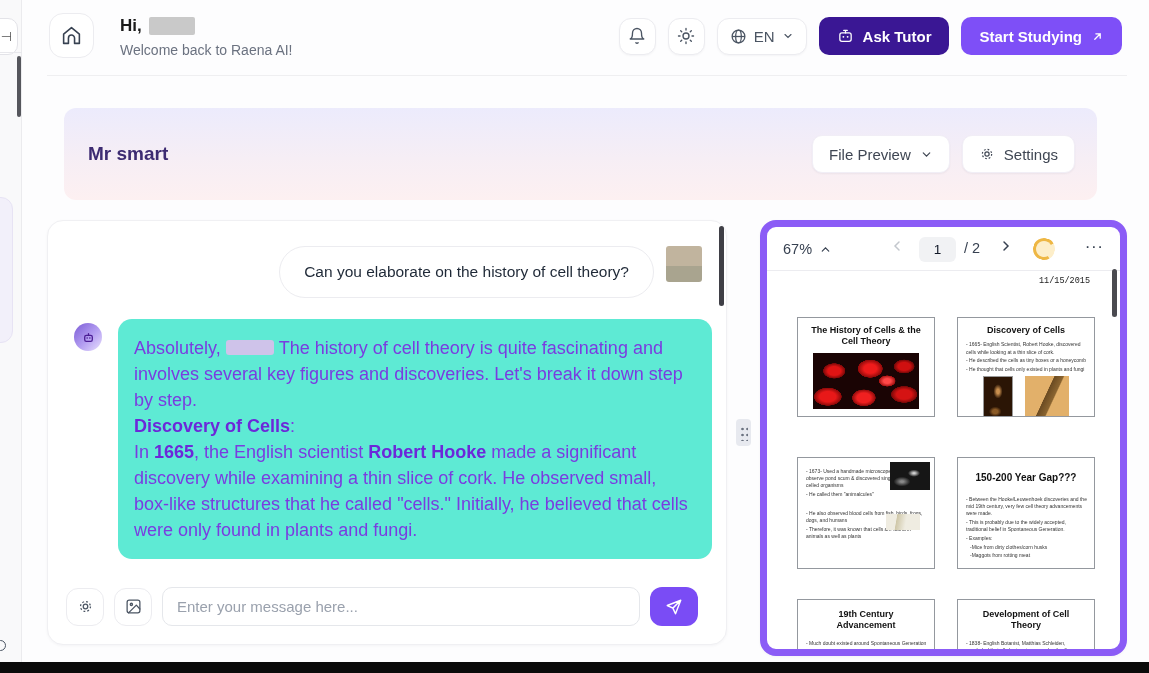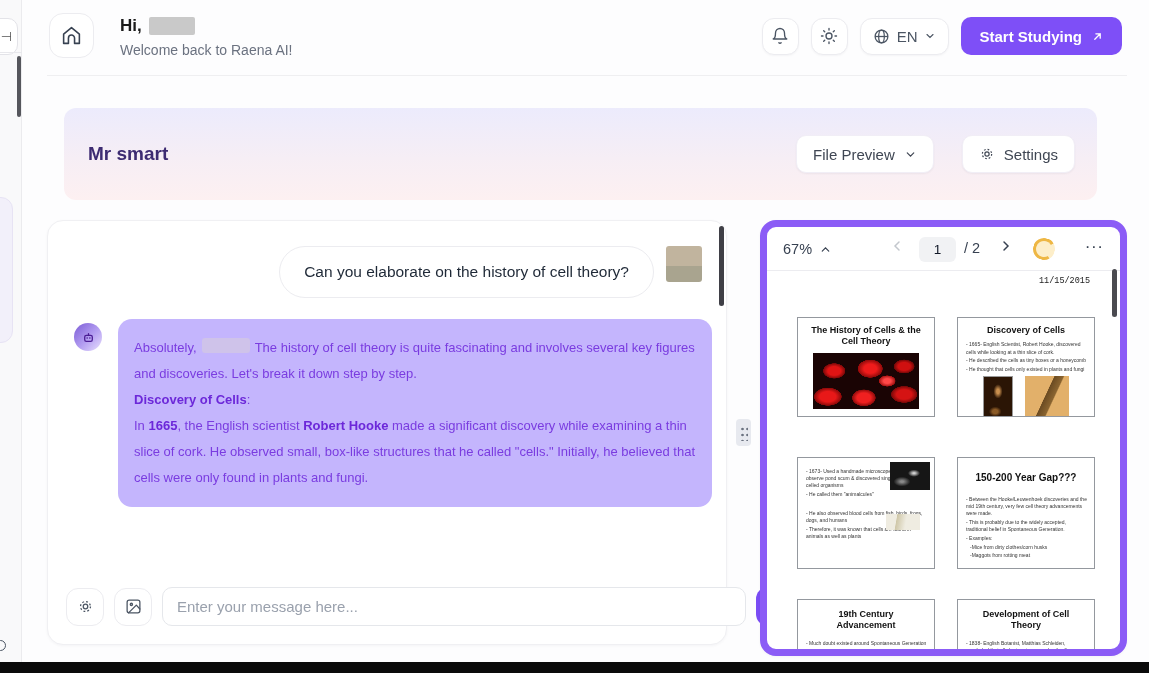--- a/index.html
+++ b/index.html
@@ -23,36 +23,36 @@
   .header-actions { position: absolute; top: 17px; right: 27px; display: flex; align-items: center; gap: 12px; }
   .icon-btn { width: 37px; height: 37px; border: 1px solid #ececf0; border-radius: 12px; background: #fff; display: flex; align-items: center; justify-content: center; color: #4b5563; cursor: pointer; box-shadow: 0 1px 2px rgba(16,24,40,.04); }
   .lang-btn { height: 37px; padding: 0 12px; border: 1px solid #ececf0; border-radius: 12px; background: #fff; display: flex; align-items: center; gap: 7px; color: #4b5563; font-size: 15px; cursor: pointer; box-shadow: 0 1px 2px rgba(16,24,40,.04); }
   .ask-btn { height: 38px; padding: 0 18px; border: none; border-radius: 10px; background: #3a1794; color: #fff; font-size: 15px; font-weight: 600; display: flex; align-items: center; gap: 9px; cursor: pointer; }
   .study-btn { height: 38px; padding: 0 18px; border: none; border-radius: 10px; background: #7e4ff7; color: #fff; font-size: 15px; font-weight: 600; display: flex; align-items: center; gap: 9px; cursor: pointer; }
   .header-divider { position: absolute; left: 47px; right: 22px; top: 75px; border-bottom: 1px solid #efeff1; }
 
   
   .banner { position: absolute; left: 64px; top: 100px; width: 1033px; height: 92px; border-radius: 12px; background: linear-gradient(180deg, #ecebfc 0%, #f6eef5 55%, #fdf0f1 100%); margin-top: 8px; }
   .banner-title { position: absolute; left: 24px; top: 50%; transform: translateY(-50%); font-size: 19px; font-weight: 700; color: #3d2b72; }
-  .banner-actions { position: absolute; right: 22px; top: 50%; transform: translateY(-50%); display: flex; gap: 28px; }
+  .banner-actions { position: absolute; right: 22px; top: 50%; transform: translateY(-50%); display: flex; gap: 12px; }
   .pill-btn { height: 38px; padding: 0 16px; border: 1px solid #f1eef6; border-radius: 10px; background: #fff; display: flex; align-items: center; gap: 9px; color: #3f4653; font-size: 15px; cursor: pointer; box-shadow: 0 1px 2px rgba(16,24,40,.05); }
 
   
   .chat-card { position: absolute; left: 47px; top: 220px; width: 680px; height: 425px; background: #fff; border: 1px solid #f0f0f3; border-radius: 16px; box-shadow: 0 1px 3px rgba(16,24,40,.04); }
   .user-row { position: absolute; top: 25px; right: 24px; display: flex; align-items: flex-start; gap: 12px; }
   .user-bubble { border: 1px solid #ececf0; border-radius: 26px; padding: 16px 24px; font-size: 15.5px; color: #1f2937; background: #fff; }
   .user-avatar { width: 36px; height: 36px; border-radius: 3px; background: linear-gradient(180deg, #c1b49e 0 55%, #a9a48f 55%); flex: none; }
   .chat-scrollbar { position: absolute; right: 2px; top: 5px; width: 5px; height: 80px; background: #3f3f46; border-radius: 3px; }
   .ai-avatar { position: absolute; left: 26px; top: 102px; width: 28px; height: 28px; border-radius: 50%; background: linear-gradient(135deg, #7b5bd6 0%, #b5a0f2 55%, #e9e1fd 100%); display: flex; align-items: center; justify-content: center; color: #4c1d95; }
-  .ai-bubble { position: absolute; left: 70px; top: 98px; width: 594px; background: #c4b5fd; border-radius: 14px; padding: 16px; font-size: 13px; line-height: 26px; color: #7a3ce0; }
+  .ai-bubble { position: absolute; left: 70px; top: 98px; width: 594px; background: #5eead4; border-radius: 14px; padding: 16px; font-size: 18px; line-height: 26px; color: #7a3ce0; }
   .ai-bubble b { color: #6c28d9; }
   .ai-redact { display: inline-block; width: 48px; height: 15px; background: #cfc3ea; border-radius: 3px; margin: 0 5px -1px 5px; }
   .input-row { position: absolute; left: 18px; bottom: 18px; display: flex; align-items: center; gap: 10px; }
   .sq-btn { width: 38px; height: 38px; border: 1px solid #ececf0; border-radius: 12px; background: #fff; display: flex; align-items: center; justify-content: center; color: #4b5563; cursor: pointer; }
-  .msg-input { width: 584px; height: 39px; border: 1px solid #e5e7eb; border-radius: 10px; padding: 0 14px; font-size: 15px; color: #6d28d9; font-family: "Liberation Sans", sans-serif; outline: none; }
+  .msg-input { width: 478px; height: 39px; border: 1px solid #e5e7eb; border-radius: 10px; padding: 0 14px; font-size: 15px; color: #6d28d9; font-family: "Liberation Sans", sans-serif; outline: none; }
   .msg-input::placeholder { color: #9aa1ad; }
   .send-btn { width: 48px; height: 39px; border: none; border-radius: 12px; background: #7a4cf5; color: #fff; display: flex; align-items: center; justify-content: center; cursor: pointer; }
 
   
   .drag-handle { position: absolute; left: 736px; top: 419px; width: 15px; height: 27px; border-radius: 4px; background: #e7e9ef; display: flex; align-items: center; justify-content: center; cursor: col-resize; }
   .grip { width: 8px; height: 16px; background-image: radial-gradient(#6b7280 1px, transparent 1.3px); background-size: 5px 6px; background-position: 0 1px; }
 
   
   .pdf-card { position: absolute; left: 760px; top: 220px; width: 367px; height: 436px; background: #fff; border: 7px solid #8b5cf6; border-radius: 16px; box-shadow: 0 1px 3px rgba(16,24,40,.04); overflow: hidden; }
   .pdf-toolbar { position: absolute; left: 0; top: 0; width: 100%; height: 44px; border-bottom: 1px solid #ececf0; }
@@ -150,20 +150,30 @@
             <ellipse cx="12" cy="12" rx="4" ry="9"></ellipse>
           </svg>
       </span>
       <span>EN</span>
       <span>
         <svg width="12" height="12" viewBox="0 0 24 24" fill="none" stroke="currentColor" stroke-width="2.2" stroke-linecap="round">
             <path d="M6 9l6 6 6-6"></path>
           </svg>
       </span>
     </button>
+    <button class="ask-btn">
+      <span>
+        <svg width="17" height="17" viewBox="0 0 24 24" fill="none" stroke="currentColor" stroke-width="1.8" stroke-linecap="round">
+            <rect x="4" y="7" width="16" height="12" rx="3"></rect>
+            <path d="M12 7V4M9.5 3.5h5"></path>
+            <path d="M9 12.5h.01M15 12.5h.01" stroke-width="2.6"></path>
+          </svg>
+      </span>
+      <span>Ask Tutor</span>
+    </button>
     <button class="study-btn">
       <span>Start Studying</span>
       <span>
         <svg width="13" height="13" viewBox="0 0 24 24" fill="none" stroke="currentColor" stroke-width="2.4" stroke-linecap="round" stroke-linejoin="round">
             <path d="M7 17 17 7M9 7h8v8"></path>
           </svg>
       </span>
     </button>
   </div>
   <div class="header-divider"></div>

